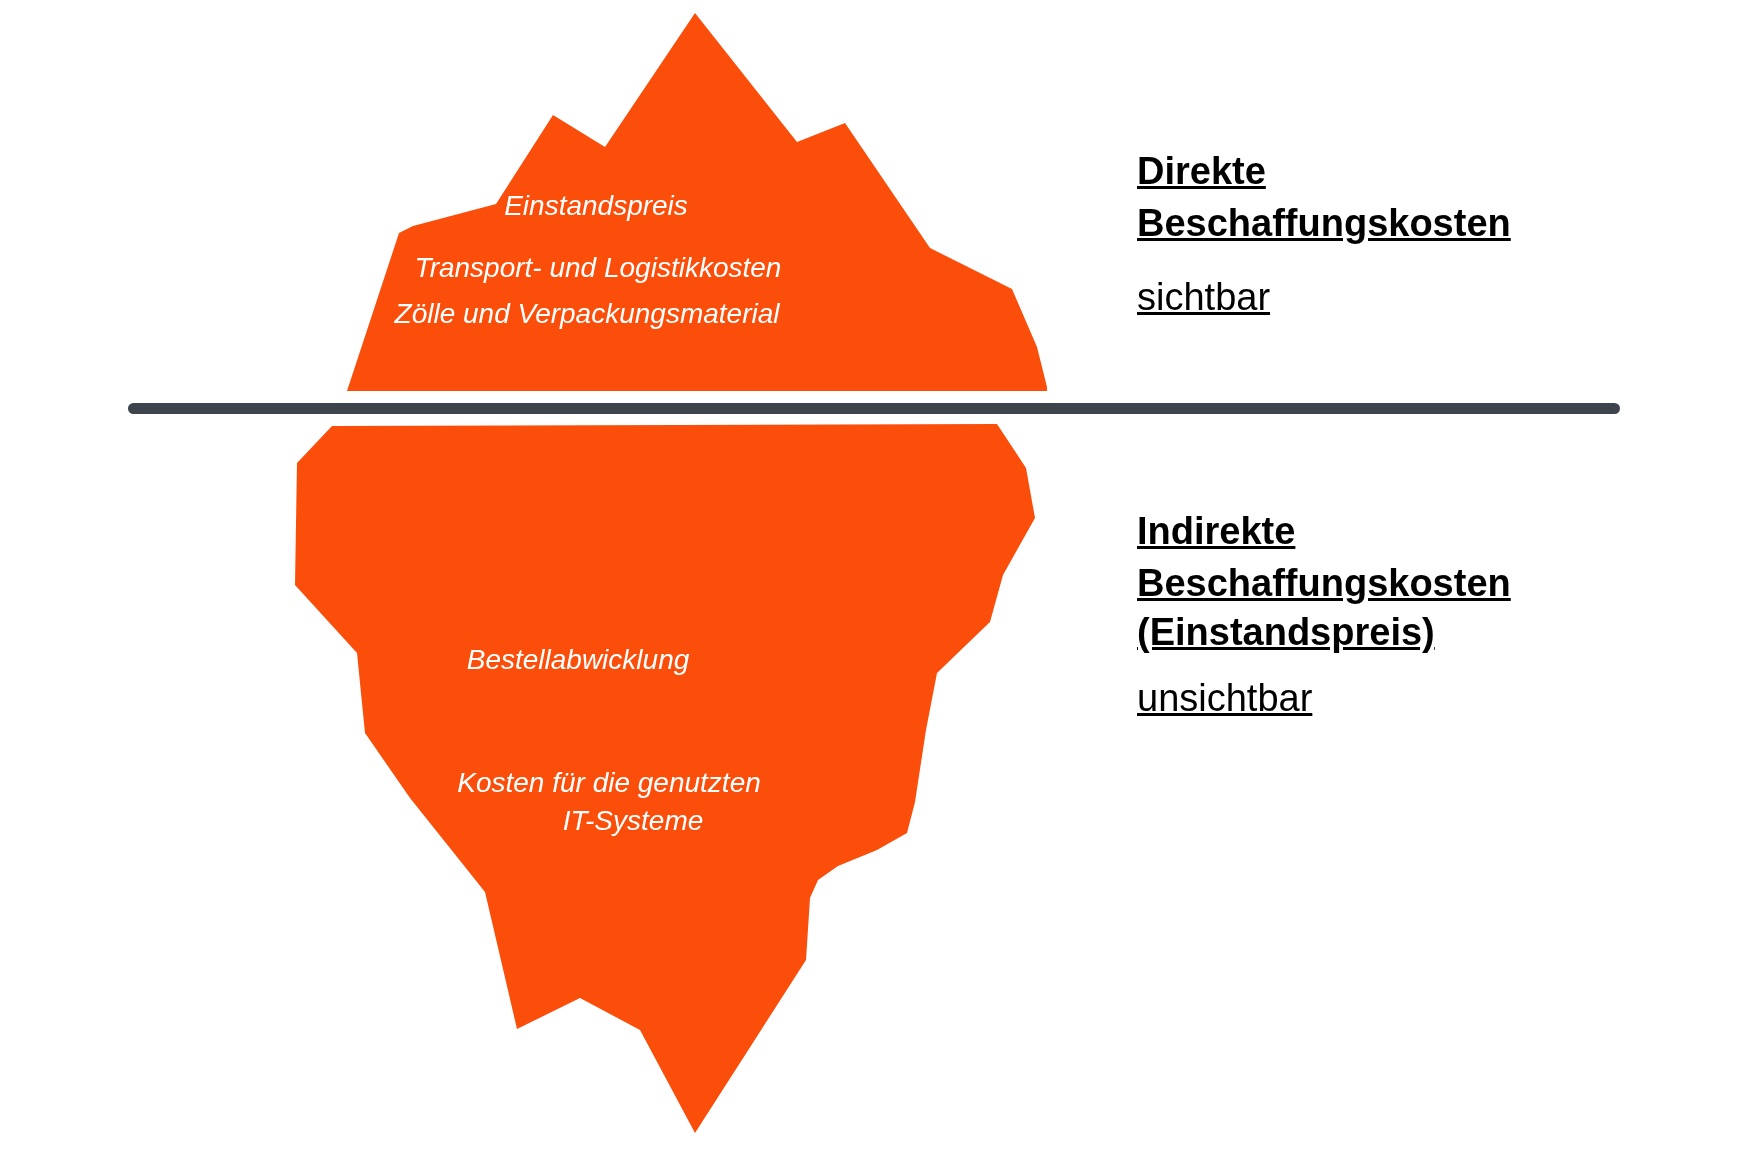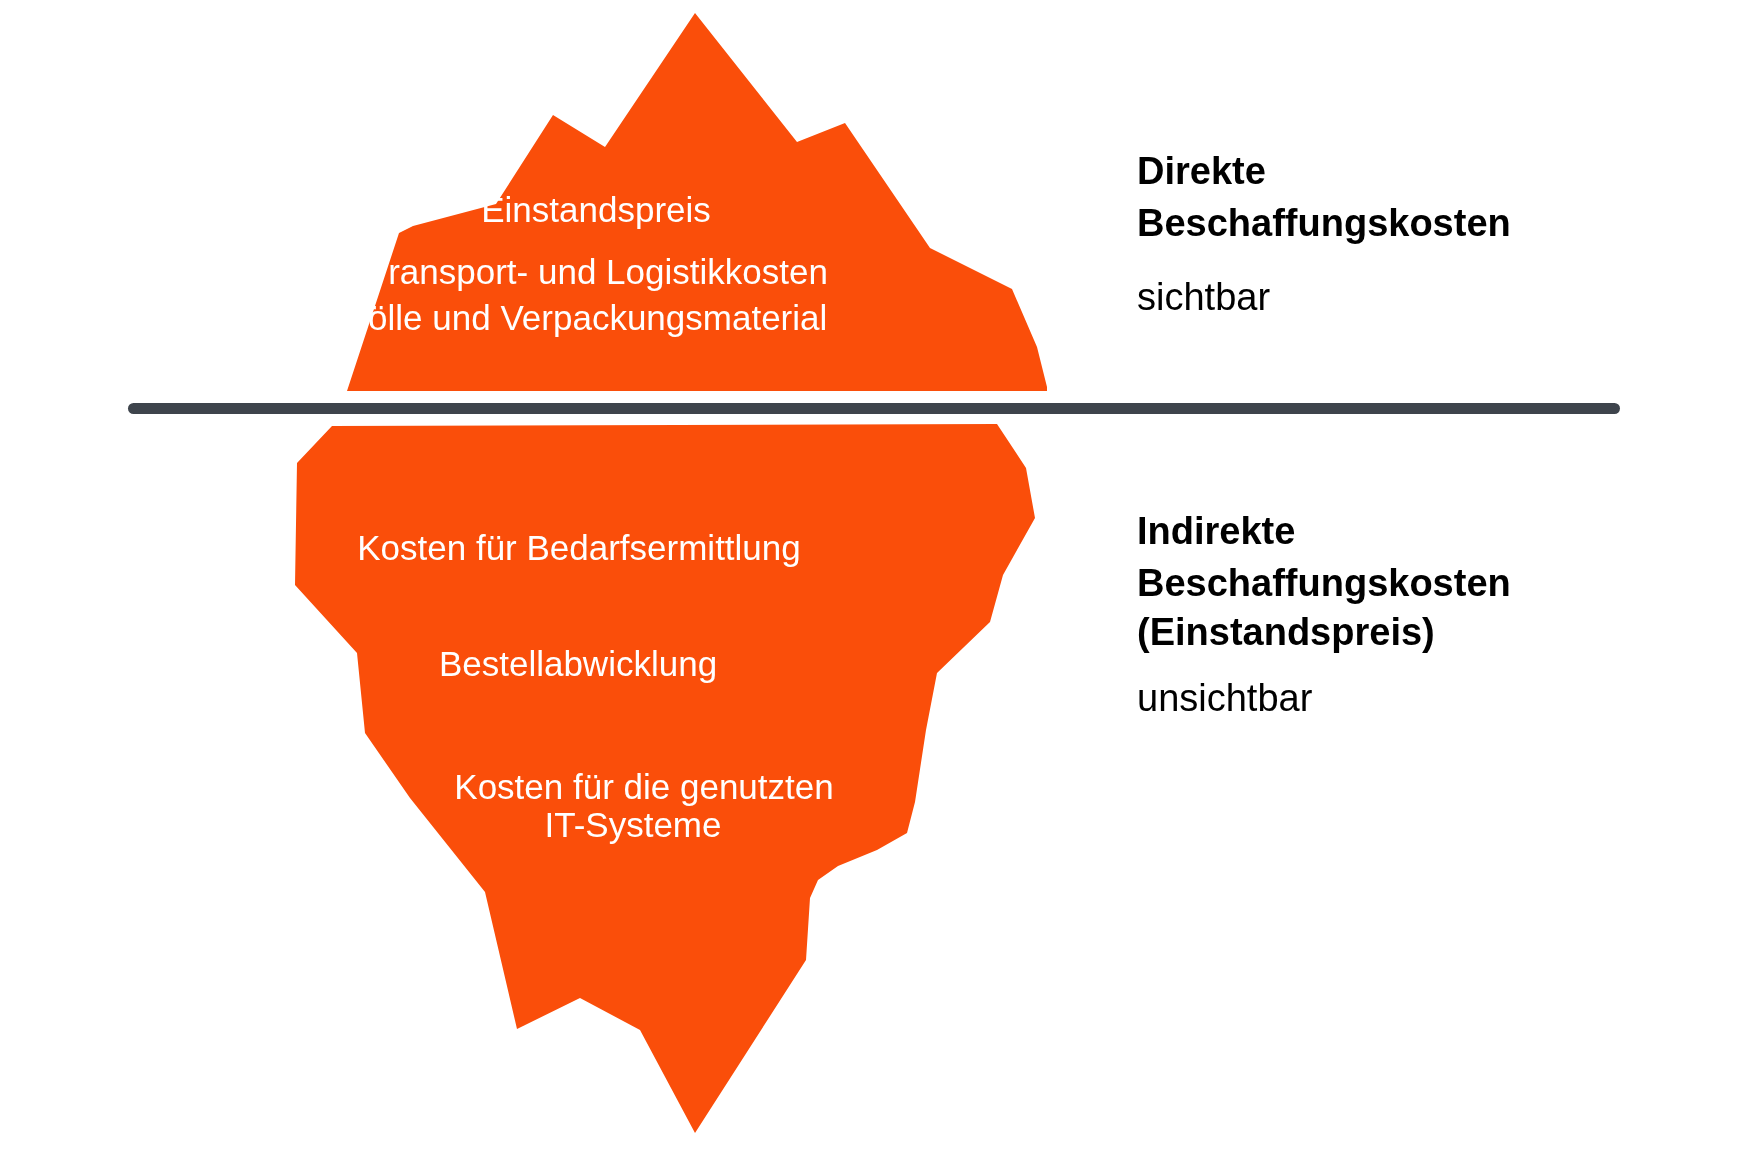--- a/index.html
+++ b/index.html
@@ -17,55 +17,56 @@
   }
   .shapes {
     position: absolute;
     left: 0;
     top: 0;
   }
   .wline {
     position: absolute;
     transform: translateX(-50%);
     color: #ffffff;
-    font-size: 35px;
+    font-size: 28px;
     line-height: 1;
     white-space: nowrap;
     text-align: left;
+    font-style: italic;
   }
   .rlabel {
     position: absolute;
     left: 1137px;
     color: #000000;
     font-size: 38px;
     line-height: 1;
     white-space: nowrap;
+    text-decoration: underline;
   }
   .rlabel.bold {
     font-weight: bold;
   }
 </style>
 </head>
 <body>
 
 <div class="stage">
 
   <svg class="shapes" width="1750" height="1150" viewBox="0 0 1750 1150">
     <polygon points="347,391 399,233 413,226 496,204 553,115 605,147 695,13 797,142 845,123 930,248 1012,289 1037,347 1047,387 1047,391" fill="#FA4E0A"></polygon>
     <polygon points="332,426 997,424 1026,468 1035,518 1003,575 990,622 937,673 926,730 915,802 907,833 877,850 838,866 818,880 810,898 806,960 695,1133 640,1030 580,998 517,1029 485,892 410,798 365,733 357,653 295,585 297,463" fill="#FA4E0A"></polygon>
     <rect x="128" y="403" width="1492" height="11" rx="5.5" fill="#3E444C"></rect>
   </svg>
 
   <div class="wline" style="left:596px; top:192px">Einstandspreis</div>
   <div class="wline" style="left:598px; top:254px">Transport- und Logistikkosten</div>
   <div class="wline" style="left:587px; top:300px">Zölle und Verpackungsmaterial</div>
 
-  <div class="wline" style="left:579px; top:530px">Kosten für Bedarfsermittlung</div>
   <div class="wline" style="left:578px; top:646px">Bestellabwicklung</div>
-  <div class="wline" style="left:644px; top:769px">Kosten für die genutzten</div>
+  <div class="wline" style="left:609px; top:769px">Kosten für die genutzten</div>
   <div class="wline" style="left:633px; top:807px">IT-Systeme</div>
 
   <div class="rlabel bold" style="top:152px">Direkte</div>
   <div class="rlabel bold" style="top:204px">Beschaffungskosten</div>
   <div class="rlabel" style="top:278px">sichtbar</div>
 
   <div class="rlabel bold" style="top:512px">Indirekte</div>
   <div class="rlabel bold" style="top:564px">Beschaffungskosten</div>
   <div class="rlabel bold" style="top:613px">(Einstandspreis)</div>
   <div class="rlabel" style="top:679px">unsichtbar</div>

